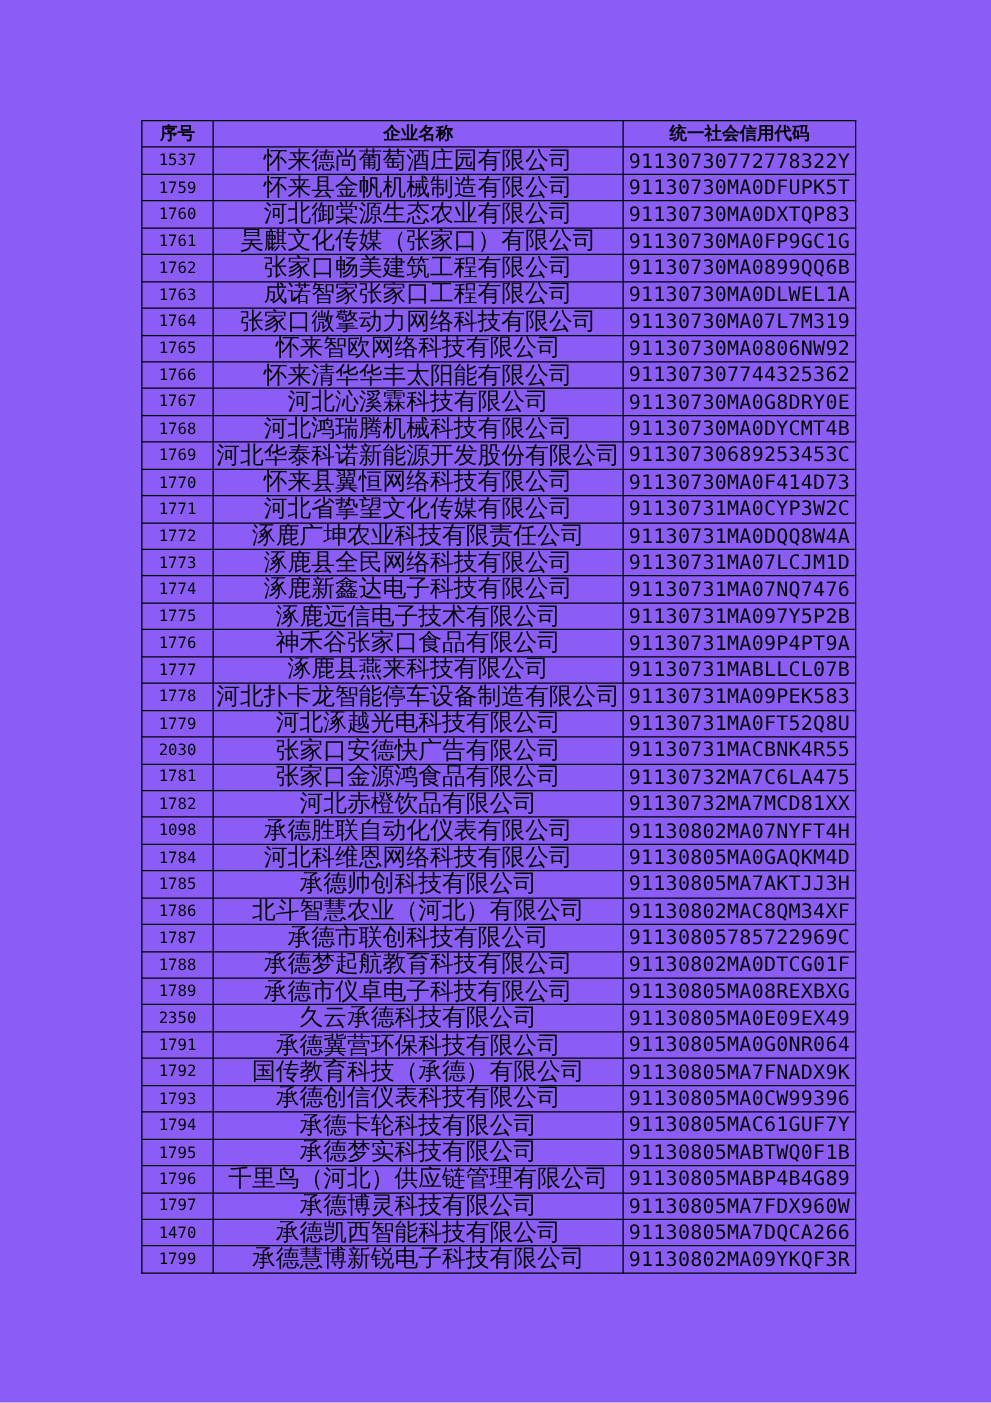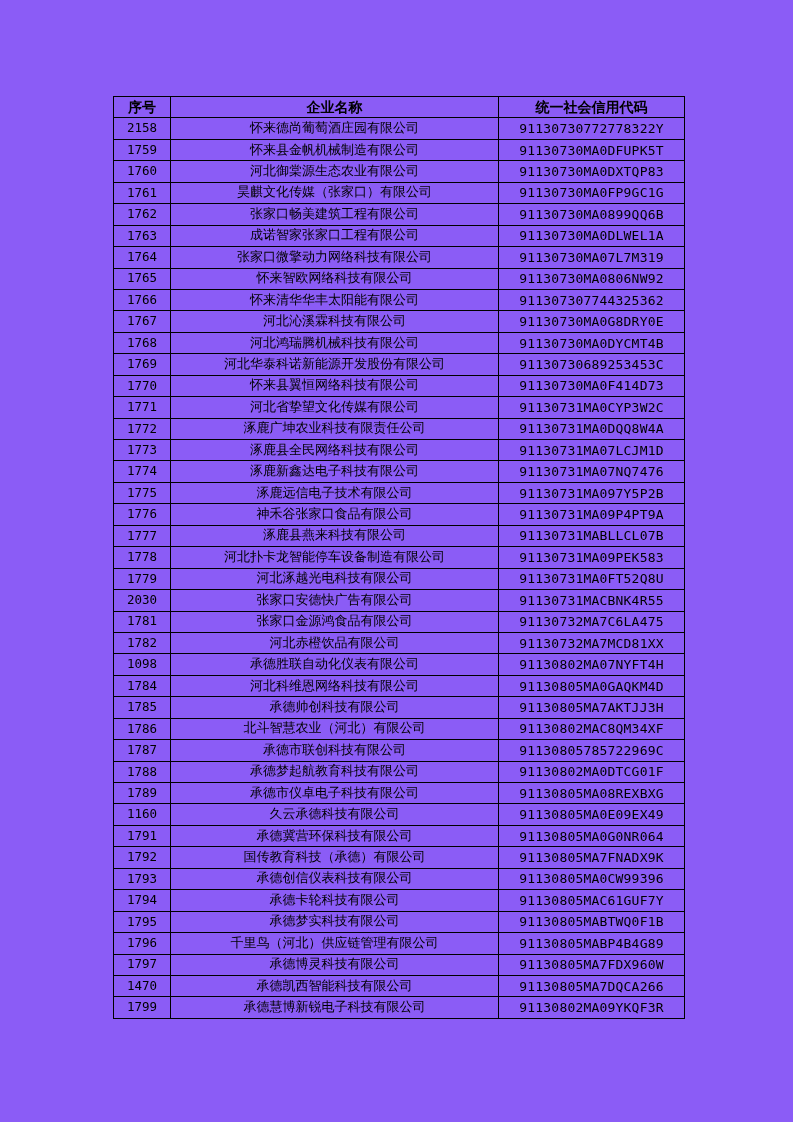--- a/index.html
+++ b/index.html
@@ -43,26 +43,26 @@
   th {
     font-size: 14px;
     font-weight: bold;
     font-family: "DejaVu Sans", sans-serif;
   }
   td.serial-cell {
     font-family: "DejaVu Sans Mono", "Liberation Mono", monospace;
     font-size: 12.5px;
   }
   td.name-cell {
-    font-size: 13px;
-    font-family: Liberation Mono, monospace;
+    font-size: 19px;
+    font-family: Liberation Serif, serif;
   }
   td.code-cell {
     font-family: "DejaVu Sans Mono", "Liberation Mono", monospace;
-    font-size: 13px;
+    font-size: 16px;
     letter-spacing: 0.2px;
   }
 </style>
 </head>
 <body>
 
 <div class="page">
   <table class="company-table">
     <colgroup>
       <col class="col-serial">
@@ -71,21 +71,21 @@
     </colgroup>
     <thead>
       <tr>
         <th>序号</th>
         <th>企业名称</th>
         <th>统一社会信用代码</th>
       </tr>
     </thead>
     <tbody id="table-body">
         <tr>
-          <td class="serial-cell">2158</td>
+          <td class="serial-cell">1537</td>
           <td class="name-cell">怀来德尚葡萄酒庄园有限公司</td>
           <td class="code-cell">91130730772778322Y</td>
         </tr>
         <tr>
           <td class="serial-cell">1759</td>
           <td class="name-cell">怀来县金帆机械制造有限公司</td>
           <td class="code-cell">91130730MA0DFUPK5T</td>
         </tr>
         <tr>
           <td class="serial-cell">1760</td>
@@ -231,21 +231,21 @@
           <td class="serial-cell">1788</td>
           <td class="name-cell">承德梦起航教育科技有限公司</td>
           <td class="code-cell">91130802MA0DTCG01F</td>
         </tr>
         <tr>
           <td class="serial-cell">1789</td>
           <td class="name-cell">承德市仪卓电子科技有限公司</td>
           <td class="code-cell">91130805MA08REXBXG</td>
         </tr>
         <tr>
-          <td class="serial-cell">1160</td>
+          <td class="serial-cell">2350</td>
           <td class="name-cell">久云承德科技有限公司</td>
           <td class="code-cell">91130805MA0E09EX49</td>
         </tr>
         <tr>
           <td class="serial-cell">1791</td>
           <td class="name-cell">承德冀营环保科技有限公司</td>
           <td class="code-cell">91130805MA0G0NR064</td>
         </tr>
         <tr>
           <td class="serial-cell">1792</td>

